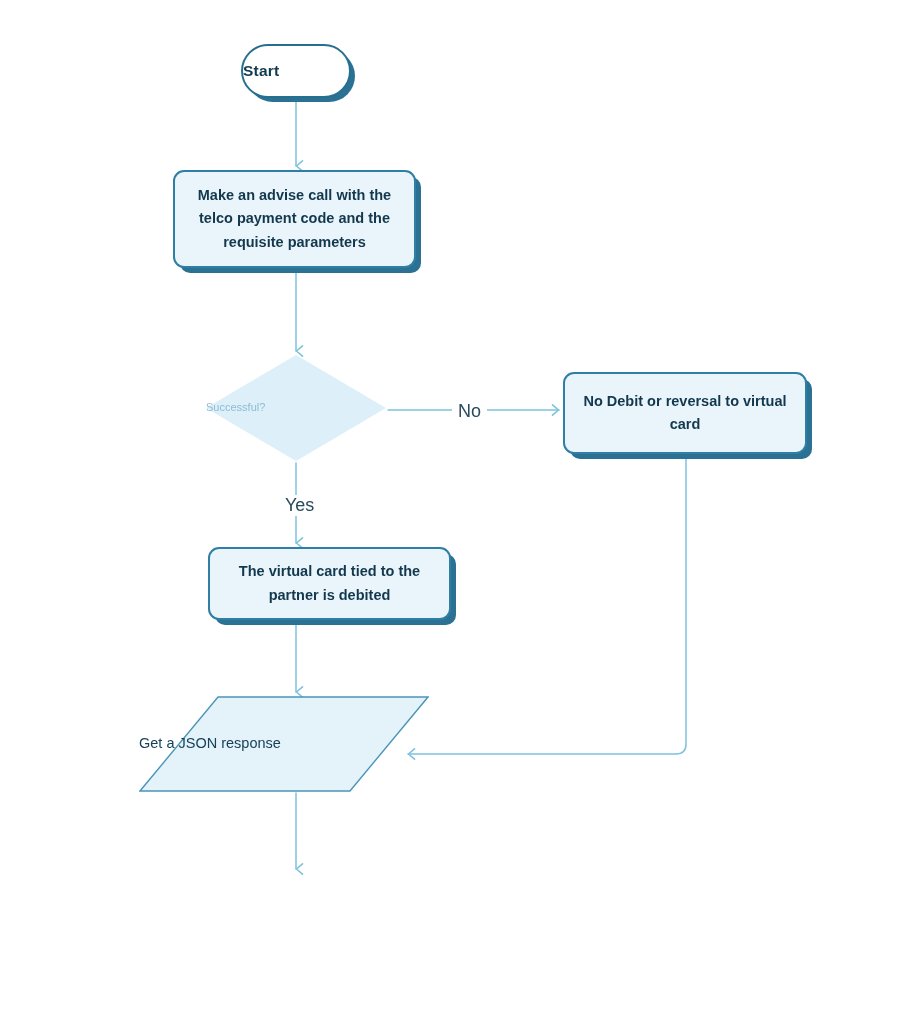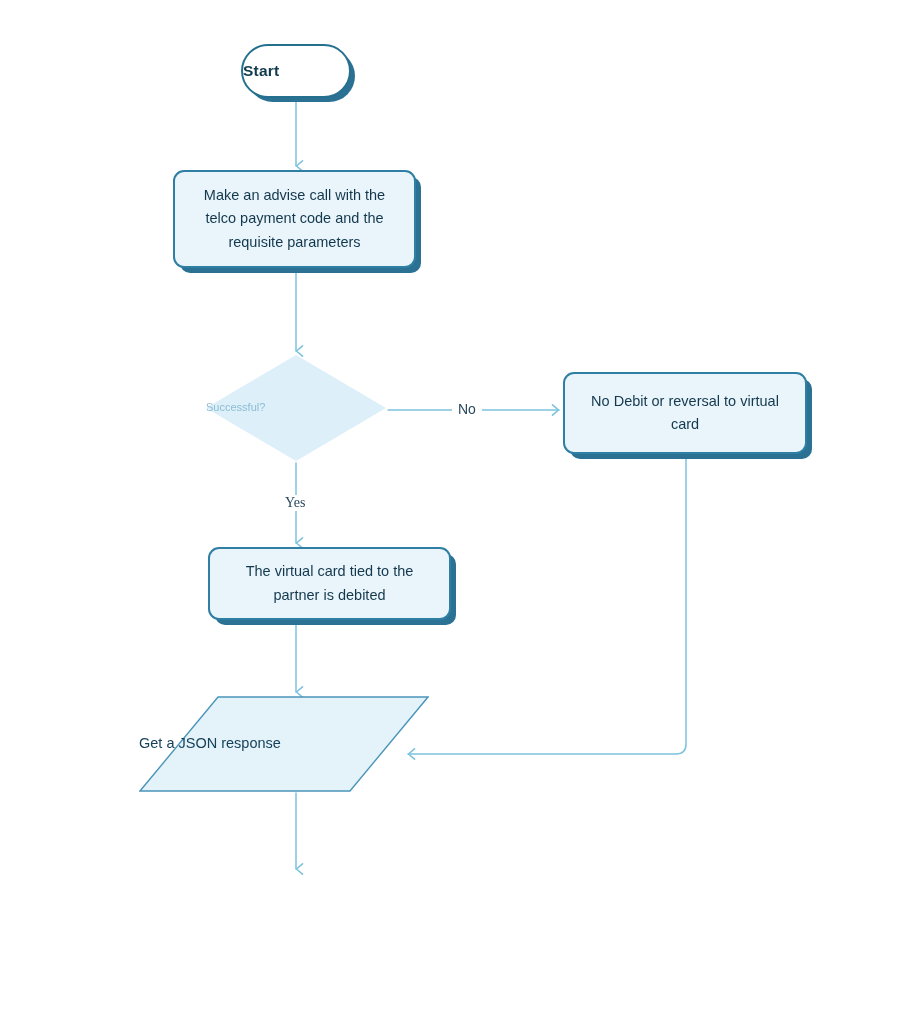--- a/index.html
+++ b/index.html
@@ -48,20 +48,21 @@
   .process{
     background:#e9f5fb;
     border:2px solid #2e7fa3;
     border-radius:11px;
     color:#13384d;
     font-size:14.5px;
     line-height:1.62;
     padding:10px 14px;
     box-shadow:6px 6px 0 -1px #2b7194;
     z-index:3;
+    font-weight:bold;
   }
 
   
   .decision{
     background:transparent;
     z-index:2;
   }
   .decision .dia-fill{
     position:absolute;
     left:0; top:0; right:0; bottom:0;
@@ -90,21 +91,21 @@
     color:#16415a;
     font-size:14.5px;
     line-height:1.5;
     z-index:1;
   }
 
   
   .edge-label{
     position:absolute;
     color:#29495c;
-    font-size:14px;
+    font-size:18px;
     background:#ffffff;
     padding:0 6px;
     white-space:nowrap;
     z-index:4;
   }
 </style>
 </head>
 <body>
 
 <div id="stage">
@@ -164,15 +165,15 @@
   <div class="node io" style="left:139px;top:696px;width:290px;height:96px;">
     <svg width="290" height="96" viewBox="0 0 290 96" xmlns="http://www.w3.org/2000/svg">
       <polygon points="79,1 289,1 211,95 1,95" fill="#e4f2f9" stroke="#4a95b9" stroke-width="1.4"></polygon>
     </svg>
     <span class="io-label">Get a JSON response</span>
   </div>
 
 
   <div class="edge-label" style="left:452px;top:401px;">No</div>
 
-  <div class="edge-label" style="left:279px;top:495px;font-family:Liberation Serif, serif;">Yes</div>
+  <div class="edge-label" style="left:279px;top:495px;">Yes</div>
 
 </div>
 
 </body></html>

